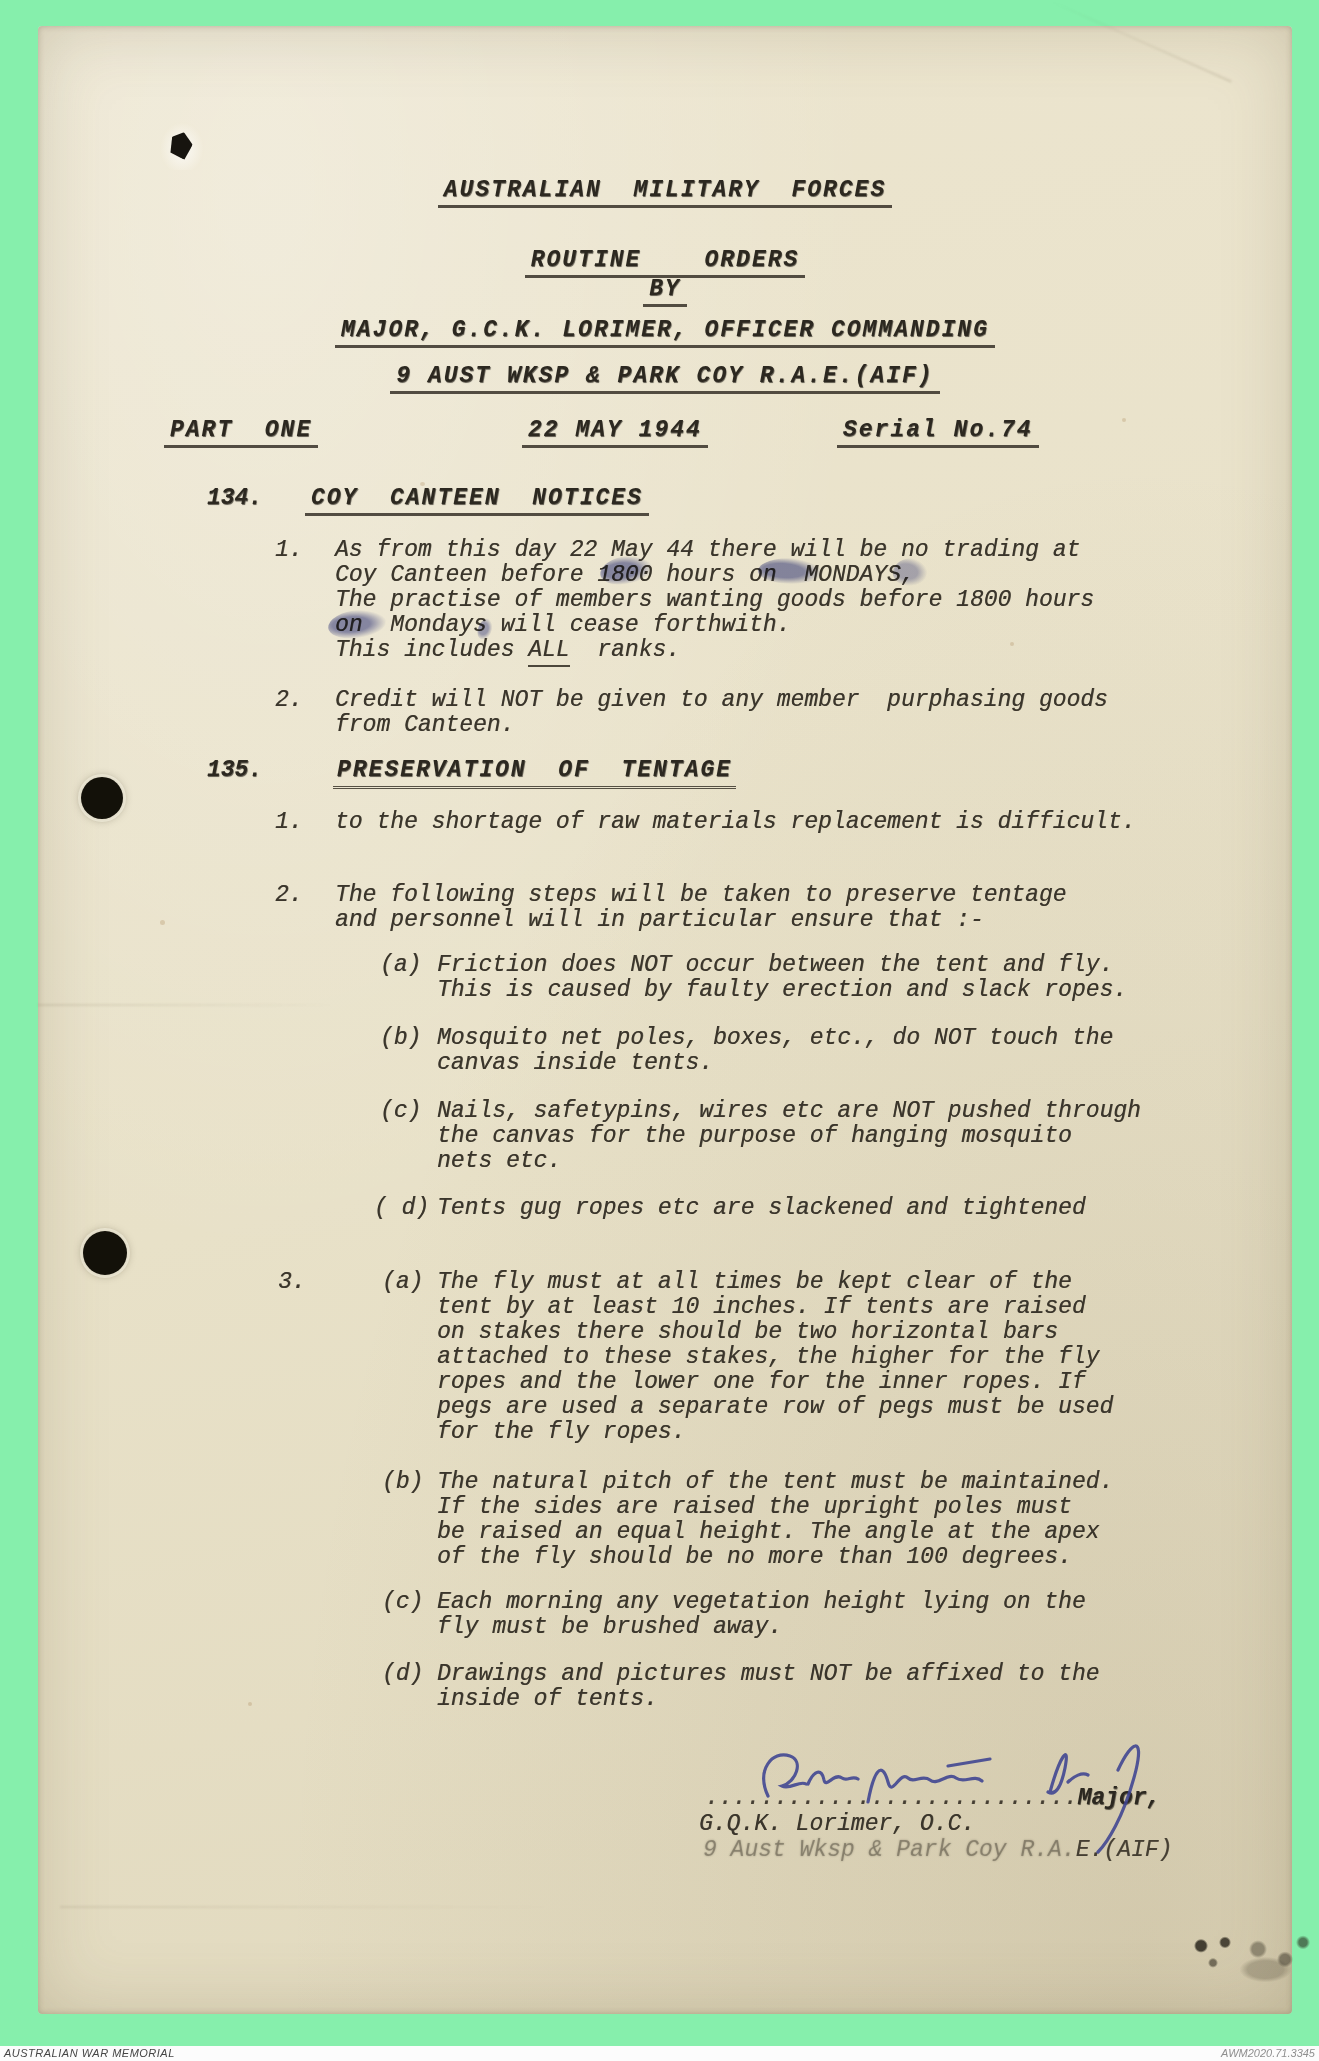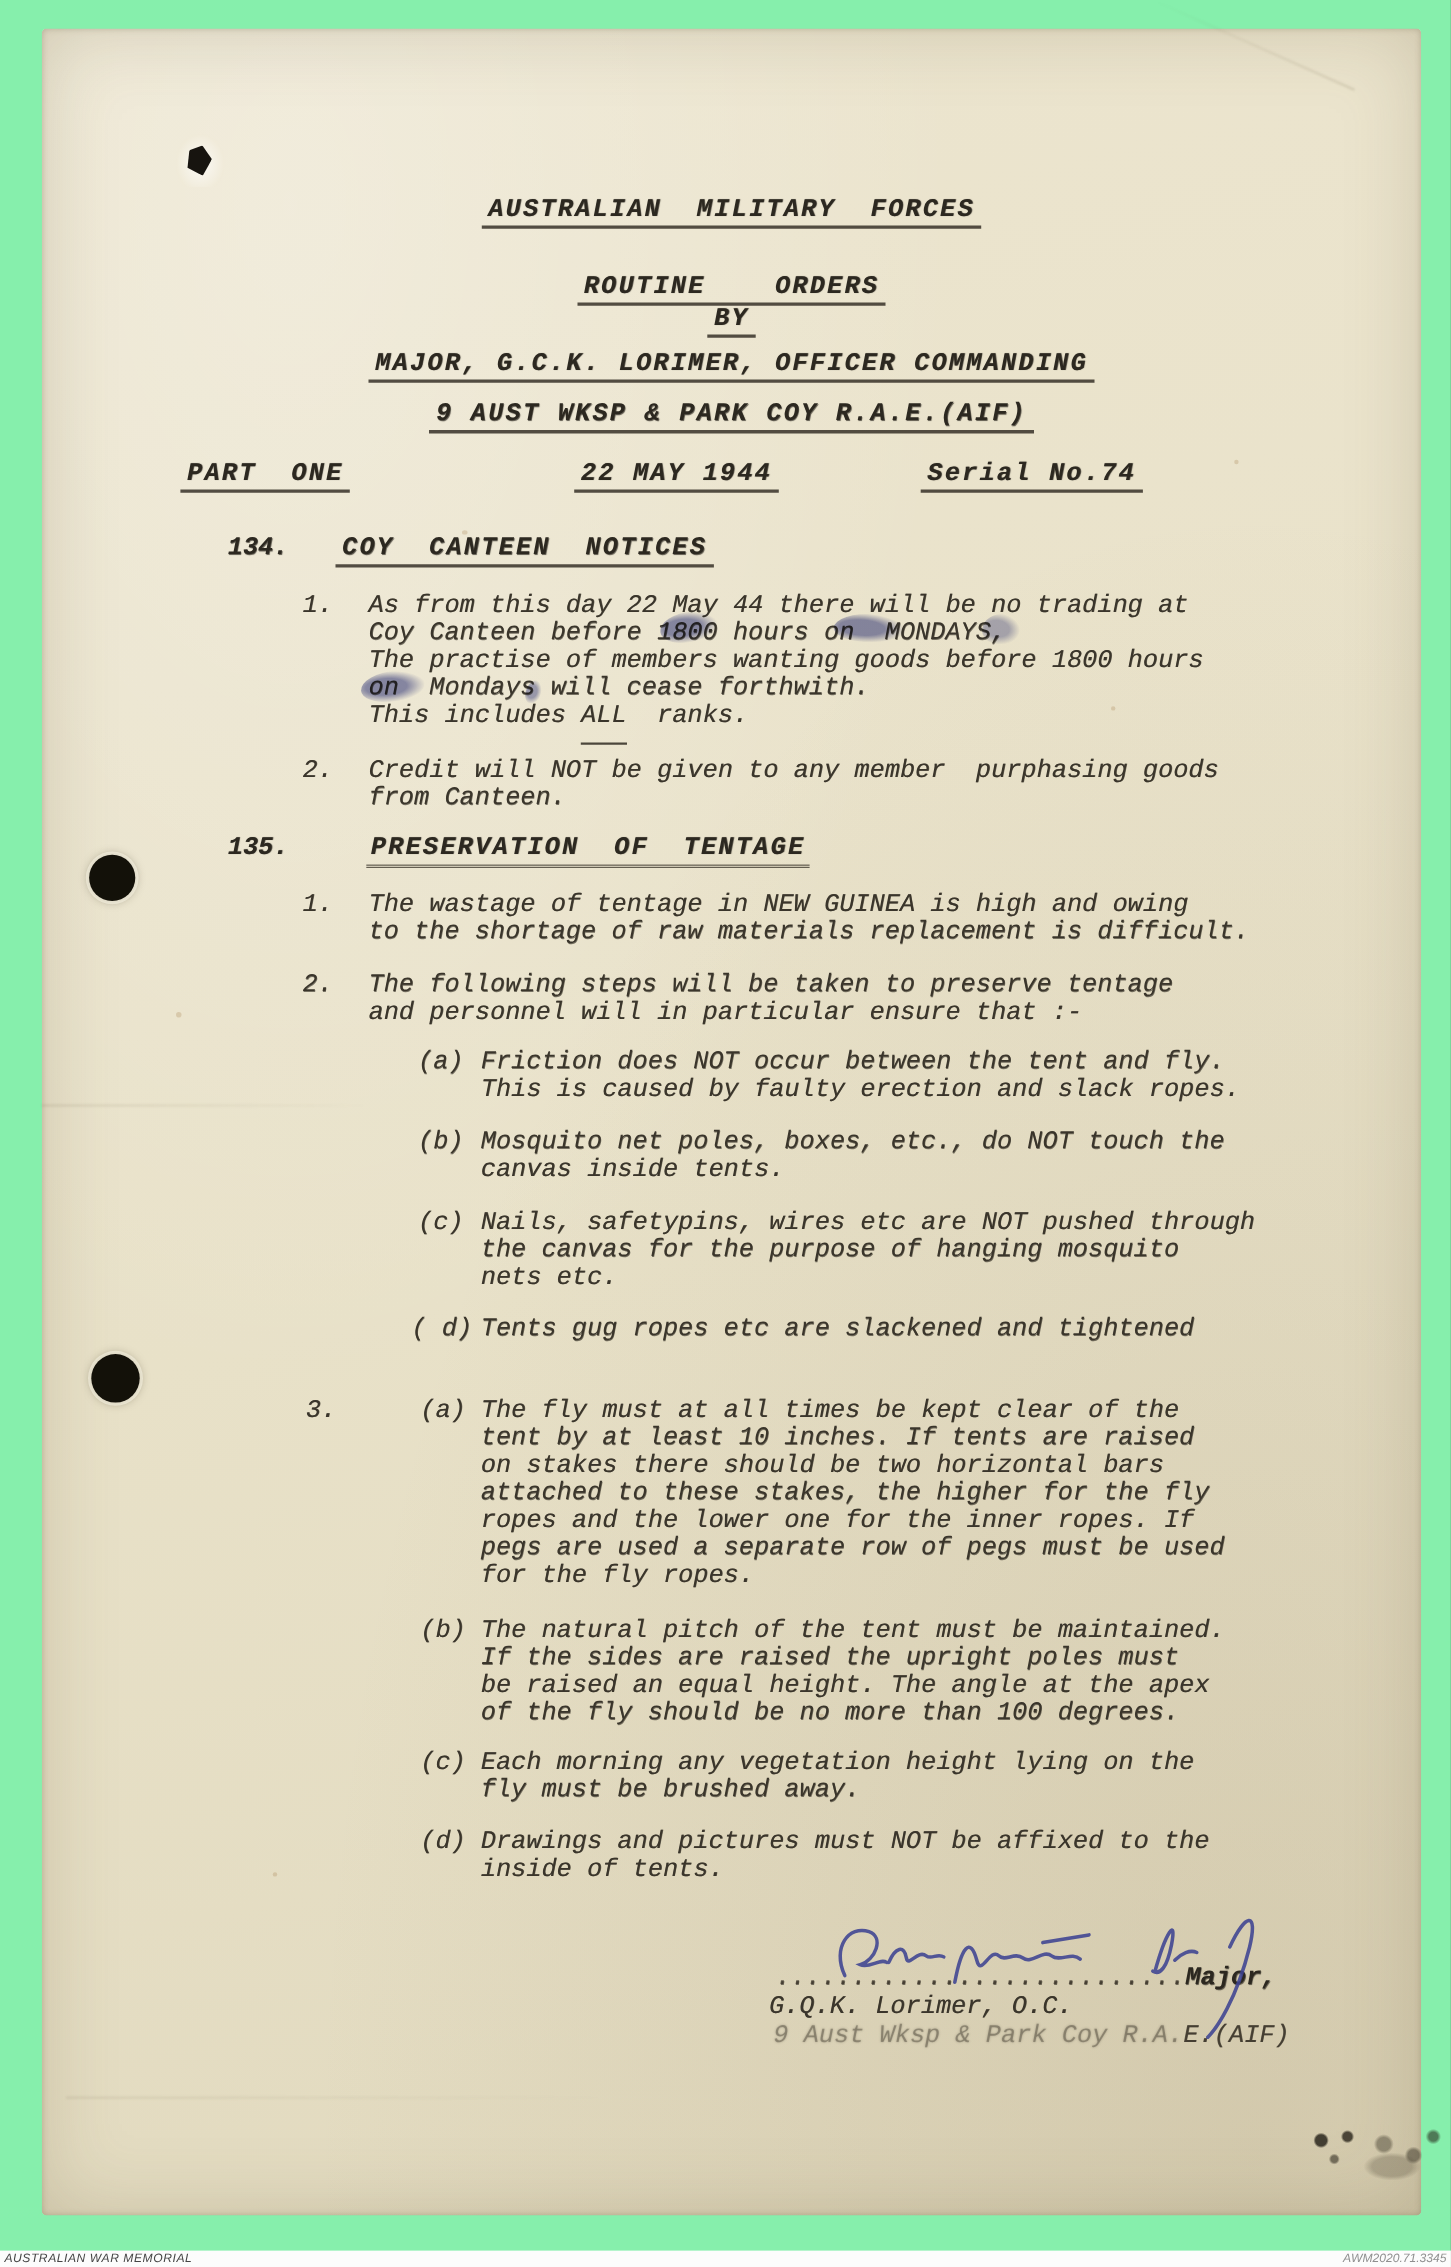--- a/index.html
+++ b/index.html
@@ -11,21 +11,21 @@
            radial-gradient(ellipse at 88% 97%, rgba(120,100,60,.14), transparent 55%),
            linear-gradient(168deg,#ece5cf,#e8e1c8 55%,#e1d9be);
          box-shadow: inset 0 0 70px rgba(105,90,55,.22), inset 0 0 6px rgba(90,75,45,.30);}
   .tw{position:absolute;white-space:pre;color:#3a352b;font-size:23px;line-height:25px;
       text-shadow:.4px .4px .5px rgba(55,50,40,.65);}
   .lines div{white-space:pre;height:25px;}
   .hd{font-weight:bold;color:#2c2820;letter-spacing:2px;text-shadow:.6px .6px .7px rgba(40,36,28,.7);}
   .center{left:38px;width:1254px;text-align:center;}
   .u{border-bottom:3px solid rgba(48,42,33,.82);padding:0 6px 2px 6px;}
   .u2{border-bottom:3px double rgba(48,42,33,.8);padding:0 4px 3px 4px;margin-left:28px;}
-  .u-all{border-bottom:2px solid rgba(48,42,33,.85);padding-bottom:12px;}
+  .u-all{border-bottom:2px solid rgba(48,42,33,.85);padding-bottom:2px;}
   .faded{color:rgba(58,52,40,.34);text-shadow:0 0 2px rgba(58,52,40,.35);}
   .semi{color:rgba(52,46,36,.72);}
   .hole{position:absolute;background:#131109;border-radius:50%;
         box-shadow:0 0 0 3px rgba(252,248,232,.55), 0 0 9px rgba(60,50,30,.5);}
   .tear{position:absolute;left:160px;top:122px;width:44px;height:48px;
         background:radial-gradient(ellipse at 50% 55%, rgba(255,255,255,.75), rgba(240,234,214,.25) 70%, transparent 75%);}
   .tear:before{content:"";position:absolute;left:10px;top:10px;width:22px;height:26px;background:#17140f;
         transform:rotate(18deg);clip-path:polygon(45% 0,100% 35%,85% 100%,15% 90%,0 30%);}
   .crease{position:absolute;pointer-events:none;opacity:.5;}
   .spot{position:absolute;border-radius:50%;background:rgba(150,104,52,.22);}
@@ -81,21 +81,21 @@
   <div class="tw lines" style="left:335px;top:538px;"><div>As from this day 22 May 44 there will be no trading at</div><div>Coy Canteen before 1800 hours on  MONDAYS,</div><div>The practise of members wanting goods before 1800 hours</div><div>on  Mondays will cease forthwith.</div></div>
   <div class="tw" style="left:335px;top:638px;"><span>This includes </span><span class="u-all">ALL</span><span>  ranks.</span></div>
 
   <div class="tw" style="left:275px;top:688px;">2.</div>
   <div class="tw lines" style="left:335px;top:688px;"><div>Credit will NOT be given to any member  purphasing goods</div><div>from Canteen.</div></div>
 
   <div class="tw hd" style="left:207px;top:758px;letter-spacing:0;">135.</div>
   <div class="tw hd" style="left:305px;top:758px;"><span class="u2">PRESERVATION  OF  TENTAGE</span></div>
 
   <div class="tw" style="left:275px;top:810px;">1.</div>
-  <div class="tw lines" style="left:335px;top:810px;"><div>The wastage of tentage in NEW GUINEA is high and owing</div><div>to the shortage of raw materials replacement is difficult.</div></div>
+  <div class="tw lines" style="left:335px;top:810px;"><div>to the shortage of raw materials replacement is difficult.</div></div>
 
   <div class="tw" style="left:275px;top:883px;">2.</div>
   <div class="tw lines" style="left:335px;top:883px;"><div>The following steps will be taken to preserve tentage</div><div>and personnel will in particular ensure that :-</div></div>
 
   <div class="tw" style="left:380px;top:953px;">(a)</div>
   <div class="tw lines" style="left:437px;top:953px;"><div>Friction does NOT occur between the tent and fly.</div><div>This is caused by faulty erection and slack ropes.</div></div>
 
   <div class="tw" style="left:380px;top:1026px;">(b)</div>
   <div class="tw lines" style="left:437px;top:1026px;"><div>Mosquito net poles, boxes, etc., do NOT touch the</div><div>canvas inside tents.</div></div>
 

